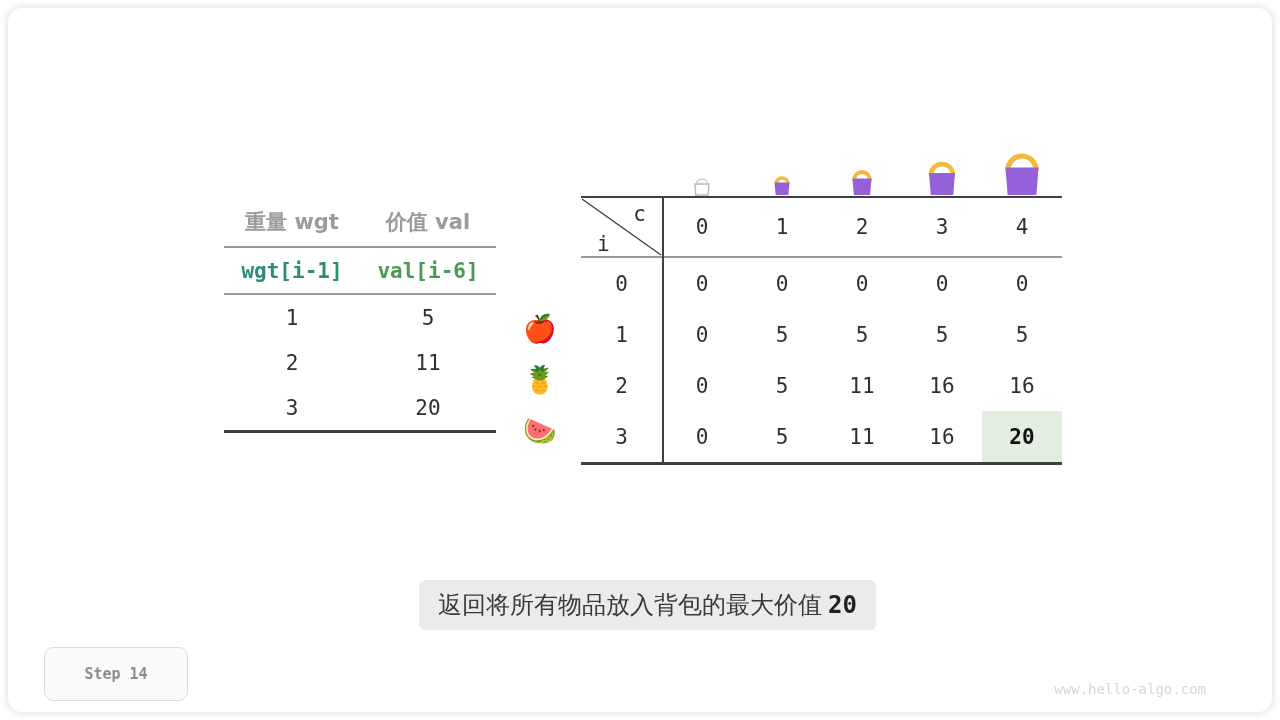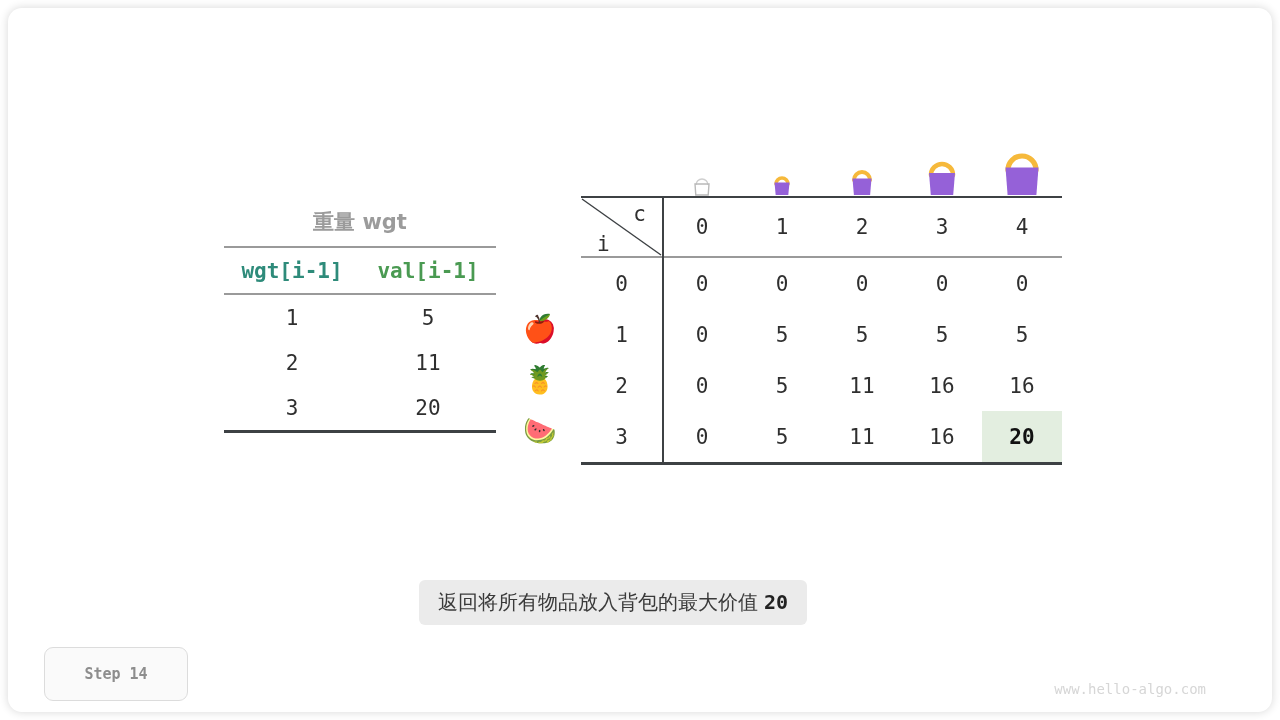--- a/index.html
+++ b/index.html
@@ -187,21 +187,21 @@
   }
 
   
   .caption {
     position: absolute;
     left: 411px;
     top: 572px;
     background: #ebebeb;
     border-radius: 6px;
     padding: 9px 19px;
-    font-size: 20px;
+    font-size: 24px;
     color: #3a3a3a;
     white-space: nowrap;
   }
   .caption .num {
     font-family: "DejaVu Sans Mono", "Liberation Mono", monospace;
     font-weight: bold;
     color: #222222;
     margin-left: 6px;
   }
 
@@ -236,25 +236,26 @@
   }
 </style>
 </head>
 <body>
 
 <div class="card">
 
   <div class="item-table">
     <div class="it-row head">
       <div class="it-head-cell">重量 wgt</div>
+      <div class="it-head-cell">价值 val</div>
     </div>
     <div class="rule"></div>
     <div class="it-row">
       <div class="it-sub-cell sub-wgt">wgt[i-1]</div>
-      <div class="it-sub-cell sub-val">val[i-1]</div>
+      <div class="it-sub-cell sub-val">val[i-6]</div>
     </div>
     <div class="rule"></div>
     <div class="it-row">
       <div class="it-cell">1</div>
       <div class="it-cell">5</div>
     </div>
     <div class="it-row">
       <div class="it-cell">2</div>
       <div class="it-cell">11</div>
     </div>

